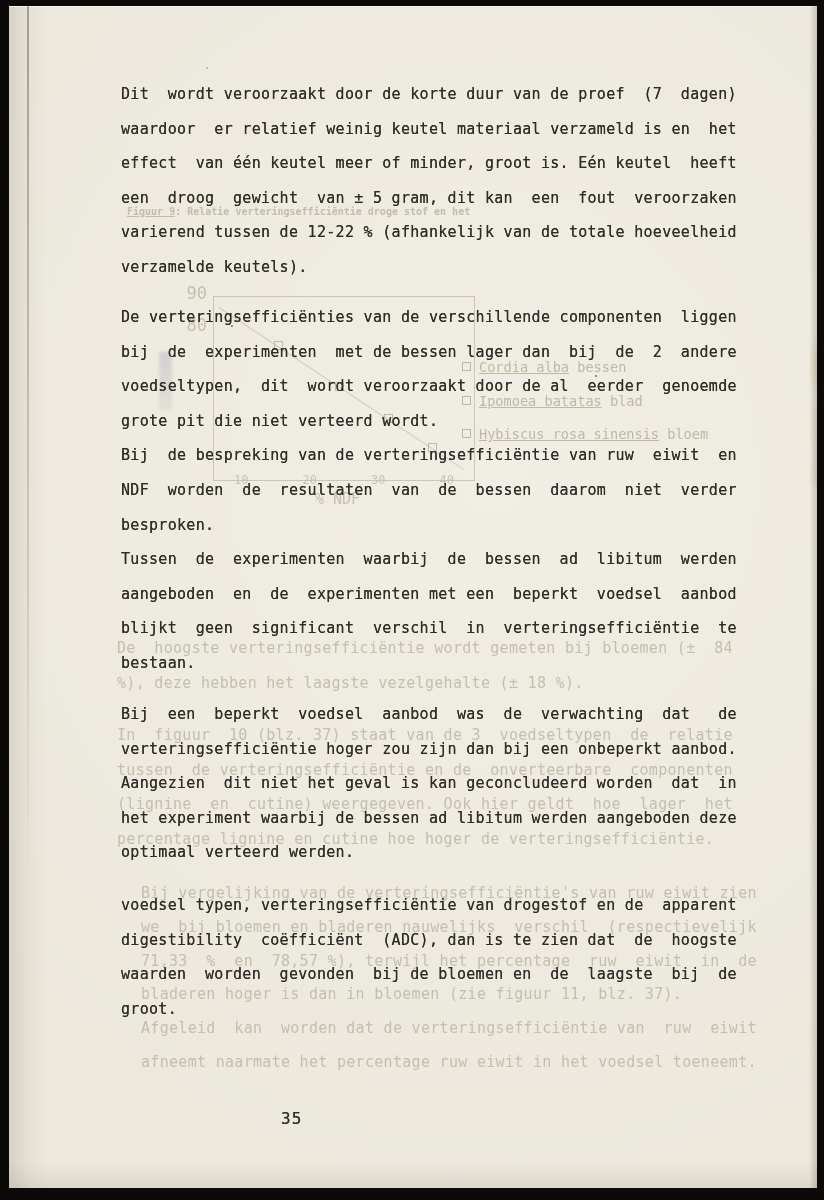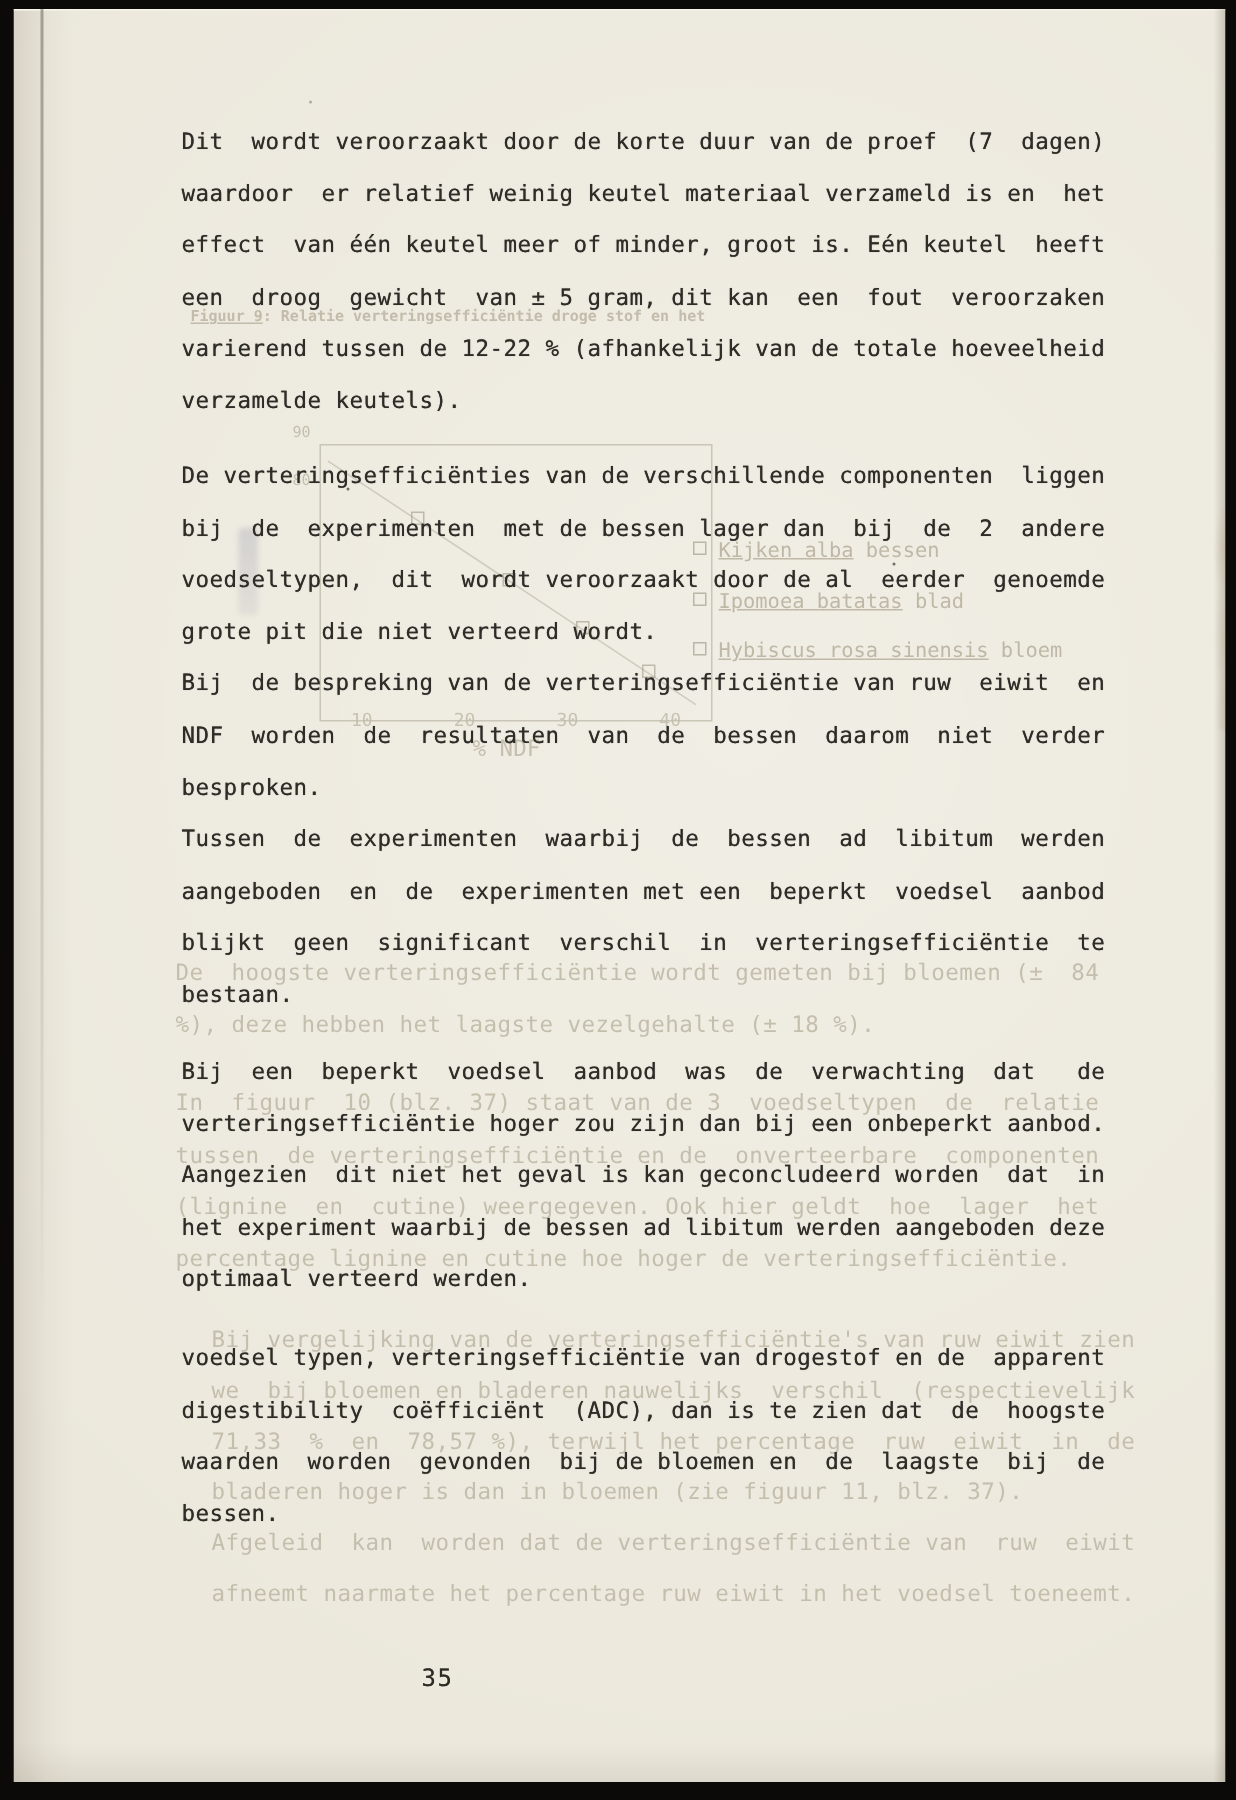--- a/index.html
+++ b/index.html
@@ -67,21 +67,21 @@
   .gchart-box{
     position:absolute;left:204px;top:289px;width:260px;height:183px;
     border:1px solid rgba(172,165,148,0.55);
   }
   .gdiag{
     position:absolute;left:210px;top:300px;width:294px;height:1px;
     background:rgba(176,169,152,0.5);
     transform:rotate(33.5deg);transform-origin:0 0;
   }
   .gsq{position:absolute;width:7px;height:7px;border:1px solid rgba(165,158,140,0.65);}
-  .gtickY{position:absolute;left:176px;width:22px;text-align:right;font-size:10px;opacity:0.85;}
+  .gtickY{position:absolute;left:176px;width:22px;text-align:right;font-size:17px;opacity:0.85;}
   .gaxis-smudge{
     position:absolute;left:150px;top:345px;width:13px;height:58px;
     background:linear-gradient(to bottom, rgba(115,120,150,0.22), rgba(115,120,150,0.10));
     filter:blur(1.6px);border-radius:3px;
   }
   .gtickrow{position:absolute;left:225px;top:466px;width:220px;display:flex;justify-content:space-between;font-size:12px;opacity:0.8;}
   .gxlabel{position:absolute;left:306px;top:483px;font-size:15px;opacity:0.85;}
   .glegend{position:absolute;left:453px;font-size:13.6px;white-space:pre;}
   .glegend .sq{
     display:inline-block;width:7px;height:7px;border:1px solid rgba(165,158,140,0.7);
@@ -122,21 +122,21 @@
     <div class="gtickY" style="top:308px;">80</div>
     <div class="gaxis-smudge"></div>
     <div class="gtickrow">
       <span>10</span>
       <span>20</span>
       <span>30</span>
       <span>40</span>
     </div>
     <div class="gxlabel">% NDF</div>
 
-    <div class="glegend gl1"><span class="sq"></span><span class="u">Kijken alba</span><span> bessen</span></div>
+    <div class="glegend gl1"><span class="sq"></span><span class="u">Cordia alba</span><span> bessen</span></div>
     <div class="glegend gl2"><span class="sq"></span><span class="u">Ipomoea batatas</span><span> blad</span></div>
     <div class="glegend gl3"><span class="sq"></span><span class="u">Hybiscus rosa sinensis</span><span> bloem</span></div>
 
     <div class="ghostblock ga">
         <div class="gline">De  hoogste verteringsefficiëntie wordt gemeten bij bloemen (±  84</div>
         <div class="gline">%), deze hebben het laagste vezelgehalte (± 18 %).</div>
       </div>
     <div class="ghostblock gb">
         <div class="gline">In  figuur  10 (blz. 37) staat van de 3  voedseltypen  de  relatie</div>
         <div class="gline">tussen  de verteringsefficiëntie en de  onverteerbare  componenten</div>
@@ -180,21 +180,21 @@
       <div class="line">Bij  een  beperkt  voedsel  aanbod  was  de  verwachting  dat   de</div>
       <div class="line">verteringsefficiëntie hoger zou zijn dan bij een onbeperkt aanbod.</div>
       <div class="line">Aangezien  dit niet het geval is kan geconcludeerd worden  dat  in</div>
       <div class="line">het experiment waarbij de bessen ad libitum werden aangeboden deze</div>
       <div class="line">optimaal verteerd werden.</div>
     </div>
   <div class="textblock p5">
       <div class="line">voedsel typen, verteringsefficiëntie van drogestof en de  apparent</div>
       <div class="line">digestibility  coëfficiënt  (ADC), dan is te zien dat  de  hoogste</div>
       <div class="line">waarden  worden  gevonden  bij de bloemen en  de  laagste  bij  de</div>
-      <div class="line">bessen.</div>
+      <div class="line">groot.</div>
     </div>
 
   <div class="pageno">35</div>
 
   <div class="stain"></div>
   <div class="speck sp1"></div>
   <div class="speck sp2"></div>
   <div class="speck sp3"></div>
 </div>
 

